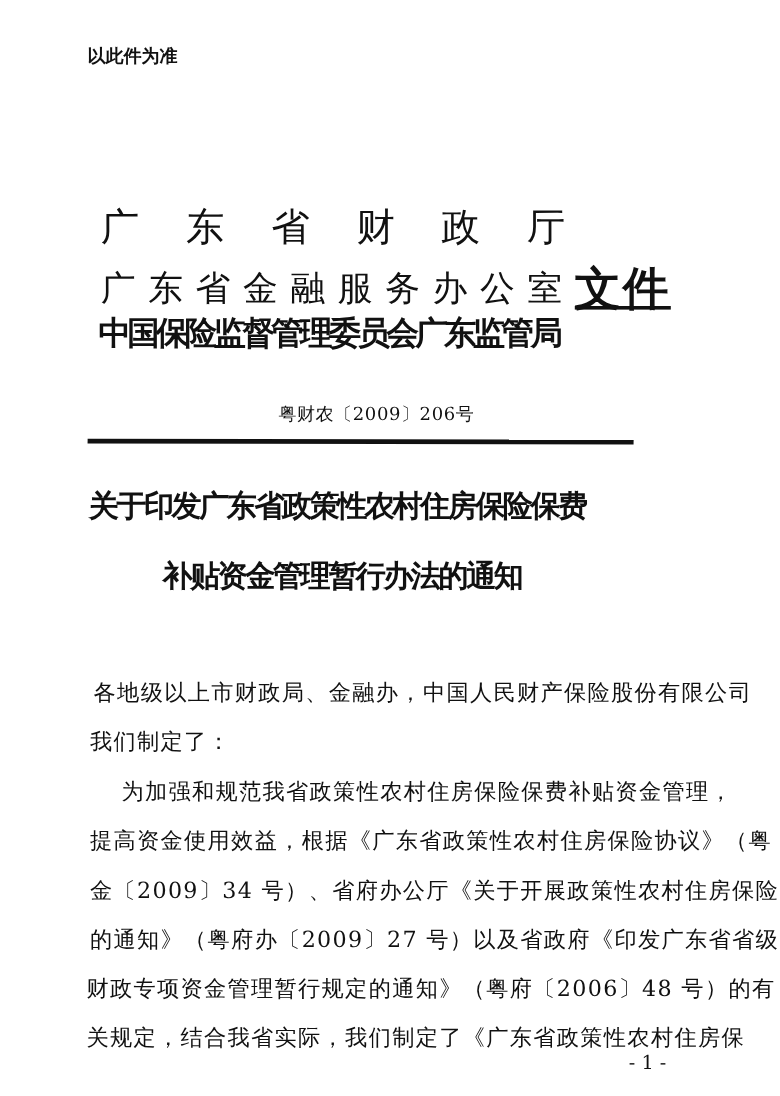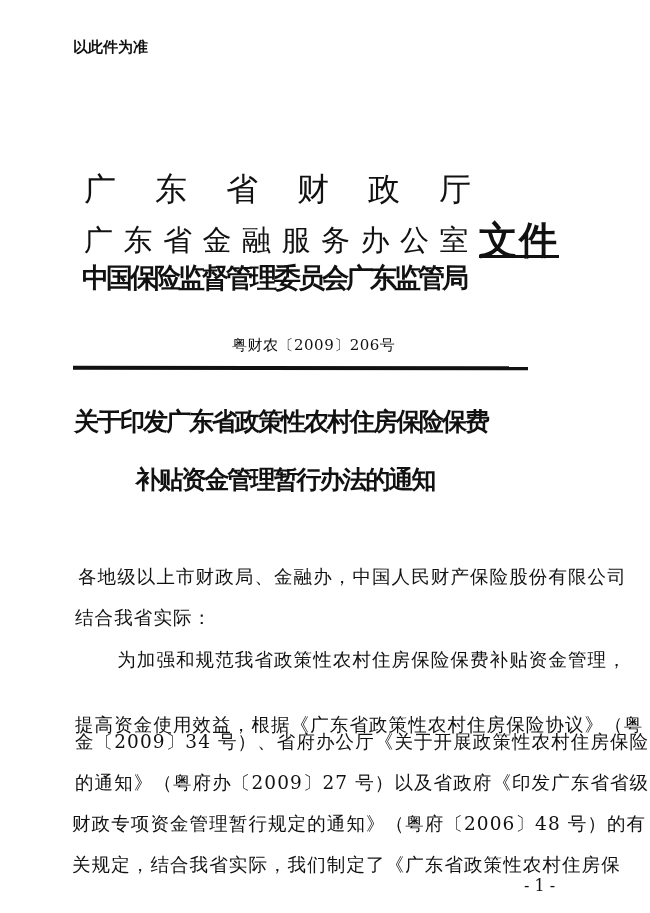--- a/index.html
+++ b/index.html
@@ -98,22 +98,22 @@
 <div class="abs issuer3">中国保险监督管理委员会广东监管局</div>
 
 <div class="abs docno">粤财农〔2009〕206号</div>
 
 <div class="rule"></div>
 
 <div class="abs title title1">关于印发广东省政策性农村住房保险保费</div>
 <div class="abs title title2">补贴资金管理暂行办法的通知</div>
 
 <div class="abs body-line" style="top:564px; left:78px;">各地级以上市财政局、金融办，中国人民财产保险股份有限公司</div>
-<div class="abs body-line" style="top:605px; left:75px;">结合我省实际：</div>
+<div class="abs body-line" style="top:605px; left:75px;">我们制定了：</div>
 
-<div class="abs body-line" style="top:647px; left:78px;">　　为加强和规范我省政策性农村住房保险保费补贴资金管理，</div>
-<div class="abs body-line" style="top:688px; left:75px;margin-top:24px;">提高资金使用效益，根据《广东省政策性农村住房保险协议》（粤</div>
+<div class="abs body-line" style="top:647px; left:62px;">　　为加强和规范我省政策性农村住房保险保费补贴资金管理，</div>
+<div class="abs body-line" style="top:688px; left:75px;">提高资金使用效益，根据《广东省政策性农村住房保险协议》（粤</div>
 <div class="abs body-line" style="top:729px; left:75px;">金〔2009〕34 号）、省府办公厅《关于开展政策性农村住房保险</div>
 <div class="abs body-line" style="top:770px; left:75px;">的通知》（粤府办〔2009〕27 号）以及省政府《印发广东省省级</div>
 <div class="abs body-line" style="top:811px; left:72px;">财政专项资金管理暂行规定的通知》（粤府〔2006〕48 号）的有</div>
 <div class="abs body-line" style="top:852px; left:72px;">关规定，结合我省实际，我们制定了《广东省政策性农村住房保</div>
 
 <div class="abs pageno" style="top:876px;">- 1 -</div>
 
 </body></html>

